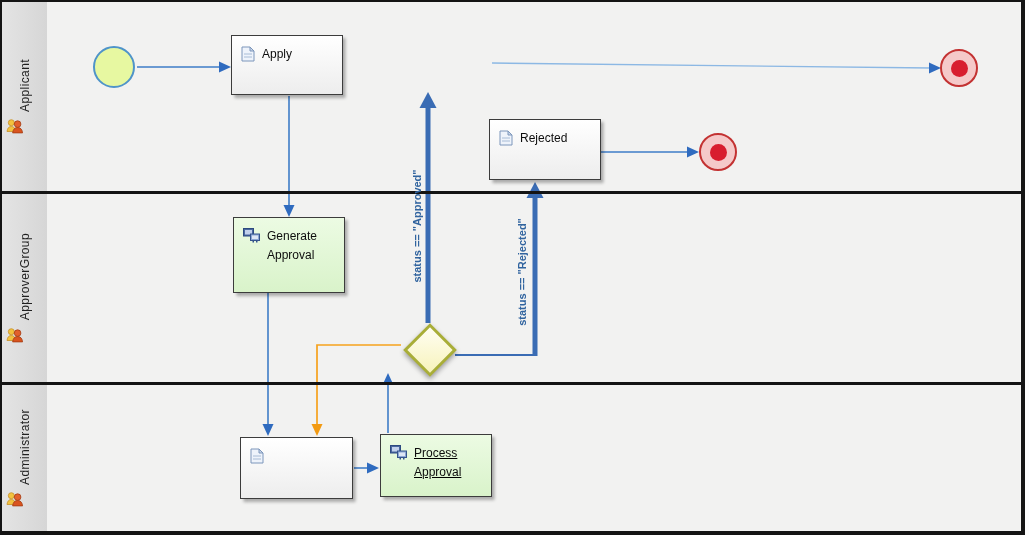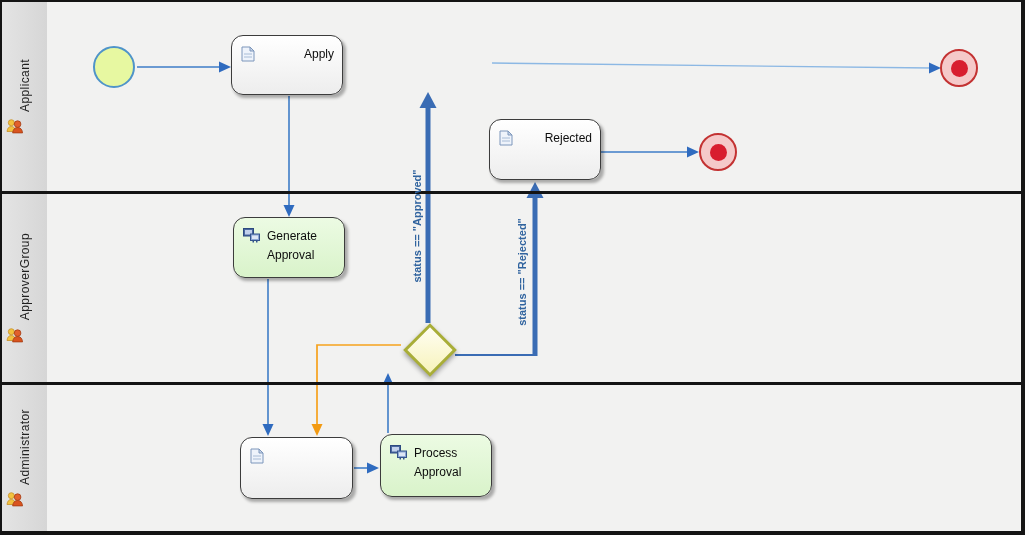--- a/index.html
+++ b/index.html
@@ -32,25 +32,24 @@
     writing-mode:vertical-rl;transform:rotate(180deg);
     font-size:12px;color:#1f1f1f;letter-spacing:.4px;white-space:nowrap;
   }
   .lane-icon{width:18px;height:17px;align-self:flex-start;margin-left:4px;}
   
   #edges{position:absolute;left:0;top:0;z-index:2;}
   
   .node{position:absolute;z-index:7;box-sizing:border-box;}
   .task{
     background:linear-gradient(#ffffff,#ededed);
-    border:1.5px solid #3c3c3c;border-radius:12px;
+    border:1.5px solid #3c3c3c;border-radius:0;
     box-shadow:2.5px 3px 3px rgba(0,0,0,.30);
     display:flex;align-items:flex-start;gap:7px;
     padding:9px 8px 6px 9px;
-    justify-content:space-between;
   }
   .task--green{background:linear-gradient(#ecfbe3,#d9f3ca);}
   .task-label{font-size:12px;line-height:1.6;color:#0d0d0d;max-width:72px;}
   .task-icon{flex:0 0 auto;margin-top:1px;}
   .start-event{
     left:93px;top:46px;width:42px;height:42px;border-radius:50%;
     background:#e7f8a1;border:2px solid #4f94c9;
   }
   .end-event{
     width:38px;height:38px;border-radius:50%;
@@ -167,21 +166,21 @@
   <div class="node task" style="left:489px;top:119px;width:112px;height:61px;">
     <svg class="task-icon" width="14" height="16" viewBox="0 0 14 16">
       <path d="M1 1 H9 L13 5 V15 H1 Z" fill="#eef3fb" stroke="#7d96bb" stroke-width="1"></path>
       <path d="M9 1 L13 5 H9 Z" fill="#c9d6ea" stroke="#7d96bb" stroke-width="1"></path>
       <line x1="3" y1="8" x2="11" y2="8" stroke="#a8bcd6" stroke-width="1"></line>
       <line x1="3" y1="11" x2="11" y2="11" stroke="#a8bcd6" stroke-width="1"></line>
     </svg>
     <span class="task-label">Rejected</span>
   </div>
 
-  <div class="node task task--green" style="left:233px;top:217px;width:112px;height:61px;">
+  <div class="node task task--green" style="left:233px;top:217px;width:112px;height:76px;">
     <svg class="task-icon" width="17" height="15" viewBox="0 0 17 15">
       <rect x="0.5" y="0.5" width="10" height="7.5" fill="#4a679f" stroke="#2d4a80"></rect>
       <rect x="2" y="2" width="7" height="4.5" fill="#c2d1ec"></rect>
       <rect x="7.5" y="6" width="9" height="6.5" fill="#8ba6d4" stroke="#35548c"></rect>
       <rect x="9" y="7.5" width="6" height="3.5" fill="#dde6f5"></rect>
       <rect x="9.5" y="12.5" width="1.5" height="2" fill="#35548c"></rect>
       <rect x="13" y="12.5" width="1.5" height="2" fill="#35548c"></rect>
     </svg>
     <span class="task-label">Generate Approval</span>
   </div>
@@ -190,21 +189,21 @@
 
   <div class="node task" style="left:240px;top:437px;width:113px;height:62px;">
     <svg class="task-icon" width="14" height="16" viewBox="0 0 14 16">
       <path d="M1 1 H9 L13 5 V15 H1 Z" fill="#eef3fb" stroke="#7d96bb" stroke-width="1"></path>
       <path d="M9 1 L13 5 H9 Z" fill="#c9d6ea" stroke="#7d96bb" stroke-width="1"></path>
       <line x1="3" y1="8" x2="11" y2="8" stroke="#a8bcd6" stroke-width="1"></line>
       <line x1="3" y1="11" x2="11" y2="11" stroke="#a8bcd6" stroke-width="1"></line>
     </svg>
   </div>
 
-  <div class="node task task--green" style="left:380px;top:434px;width:112px;height:63px;">
+  <div class="node task task--green" style="left:380px;top:434px;width:112px;height:63px;text-decoration:underline;">
     <svg class="task-icon" width="17" height="15" viewBox="0 0 17 15">
       <rect x="0.5" y="0.5" width="10" height="7.5" fill="#4a679f" stroke="#2d4a80"></rect>
       <rect x="2" y="2" width="7" height="4.5" fill="#c2d1ec"></rect>
       <rect x="7.5" y="6" width="9" height="6.5" fill="#8ba6d4" stroke="#35548c"></rect>
       <rect x="9" y="7.5" width="6" height="3.5" fill="#dde6f5"></rect>
       <rect x="9.5" y="12.5" width="1.5" height="2" fill="#35548c"></rect>
       <rect x="13" y="12.5" width="1.5" height="2" fill="#35548c"></rect>
     </svg>
     <span class="task-label">Process Approval</span>
   </div>

